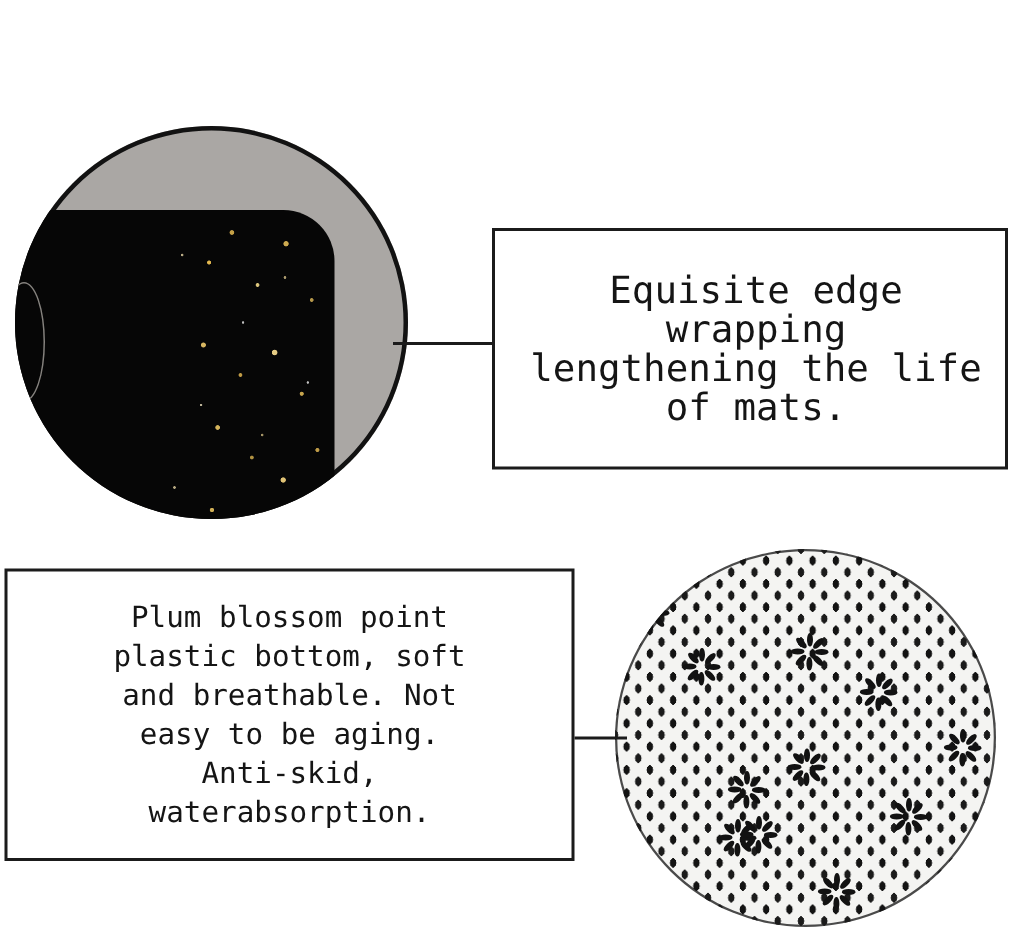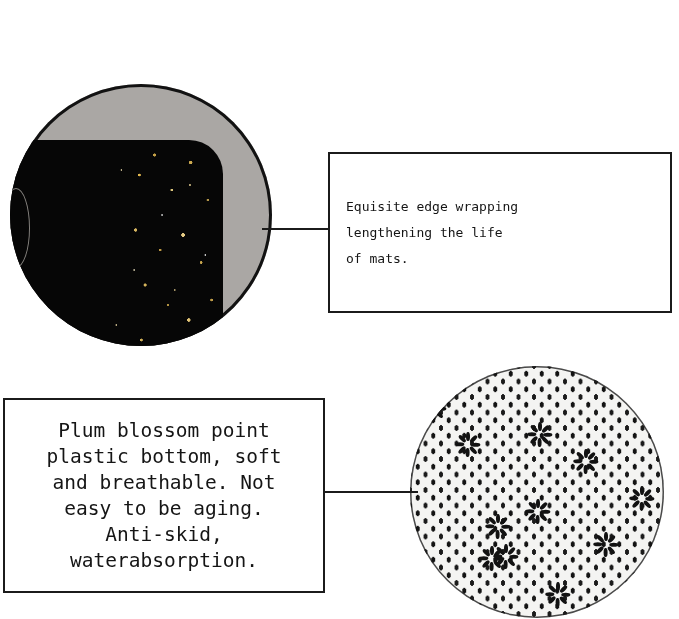--- a/index.html
+++ b/index.html
@@ -61,28 +61,28 @@
     white-space: pre-line;
   }
   #callout-edge {
     left: 328px;
     top: 152px;
     width: 344px;
     height: 161px;
     padding: 0 8px 0 16px;
   }
   #callout-edge .callout-text {
-    font-size: 13px;
+    font-size: 25px;
     line-height: 26px;
-    text-align: left;
+    text-align: center;
   }
   #callout-bottom {
     left: 3px;
-    top: 398px;
-    width: 322px;
+    top: 379px;
+    width: 380px;
     height: 195px;
     padding: 0 0;
   }
   #callout-bottom .callout-text {
     font-size: 19.5px;
     line-height: 26px;
     text-align: center;
   }
 
   

